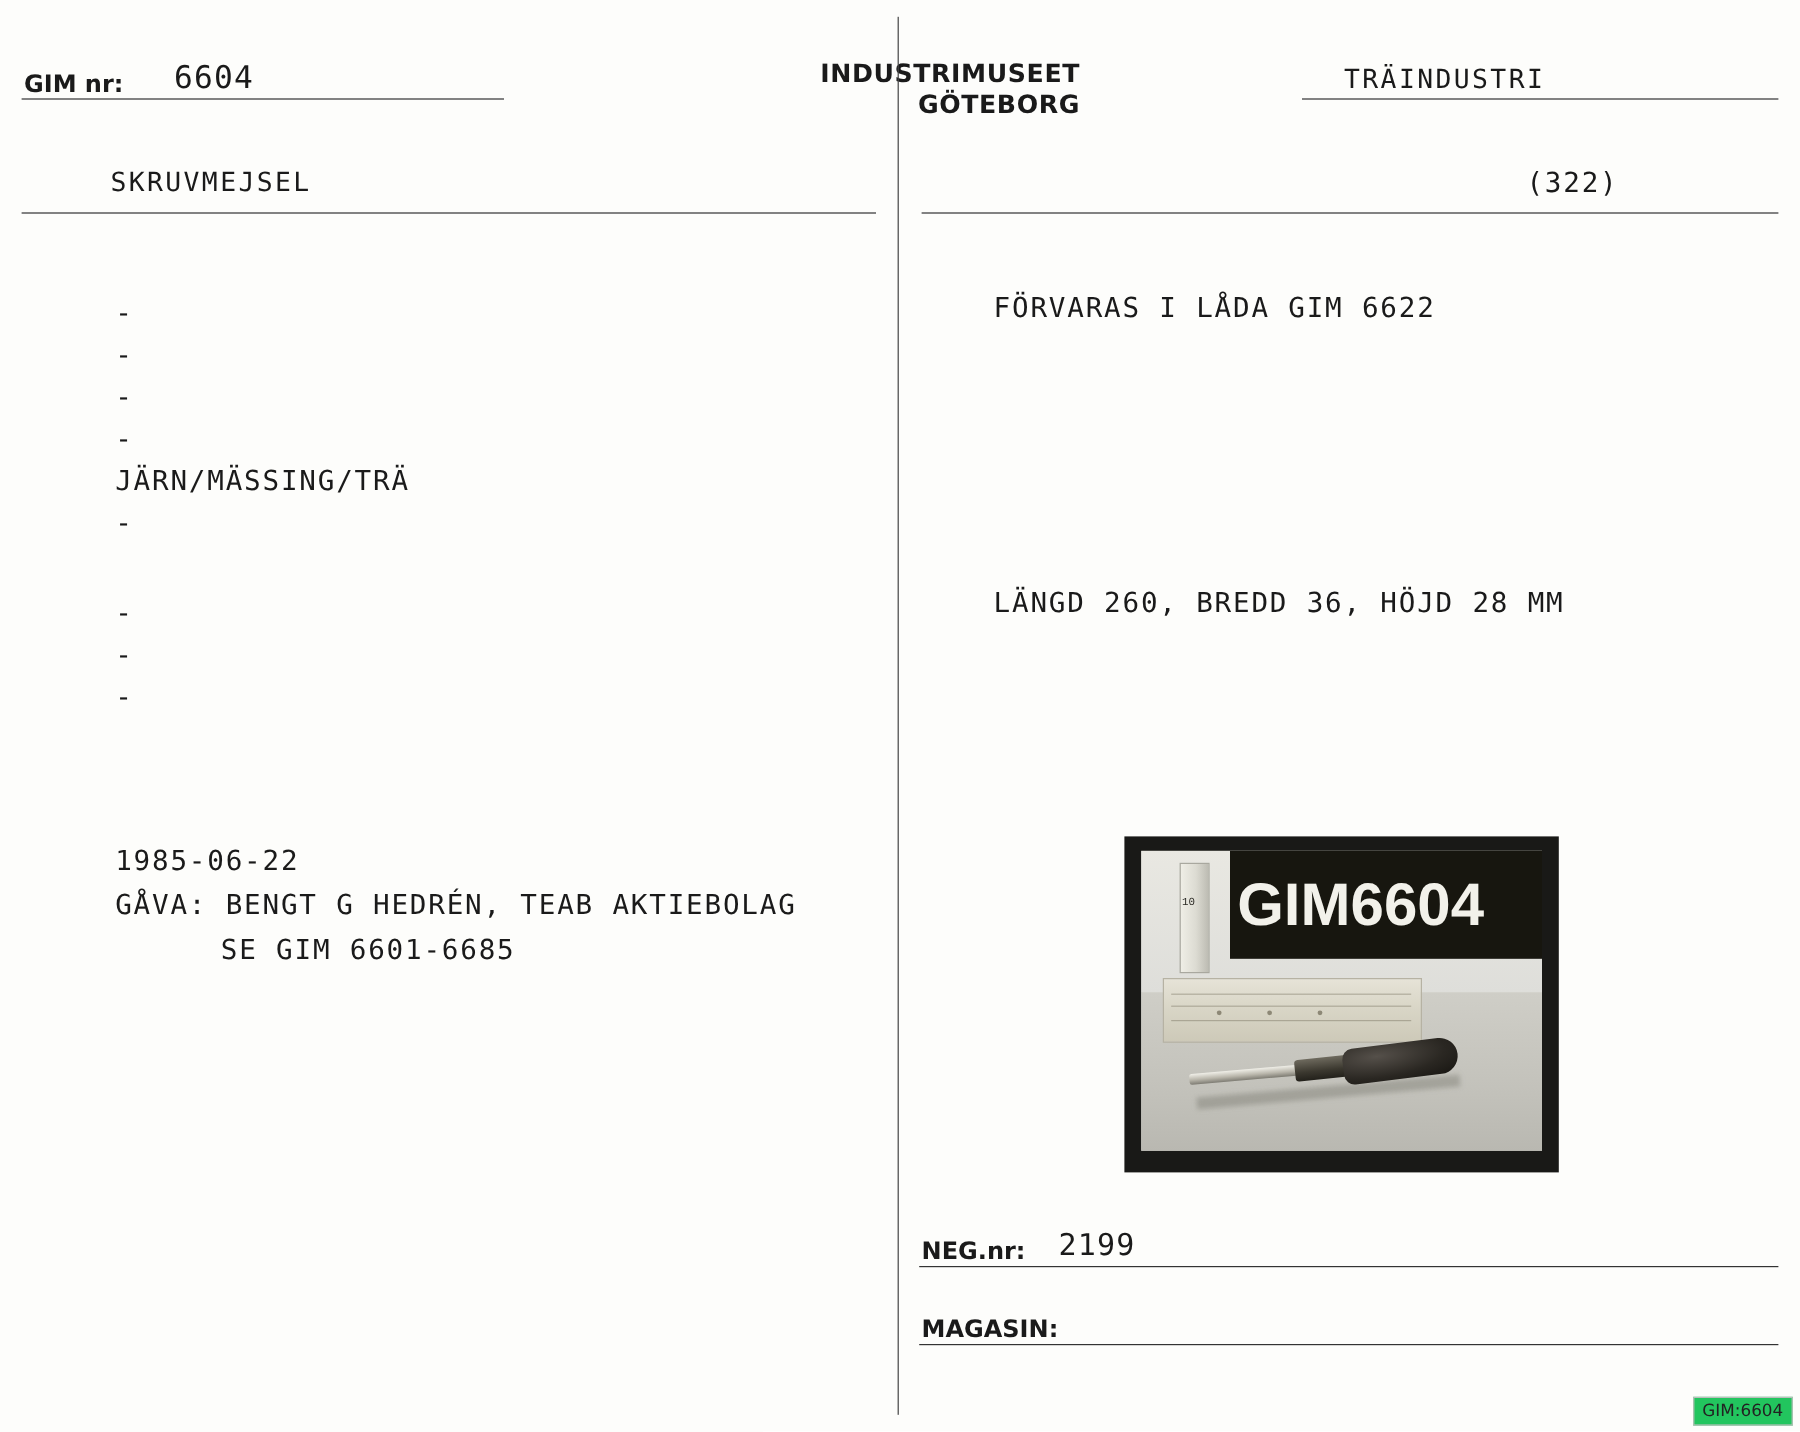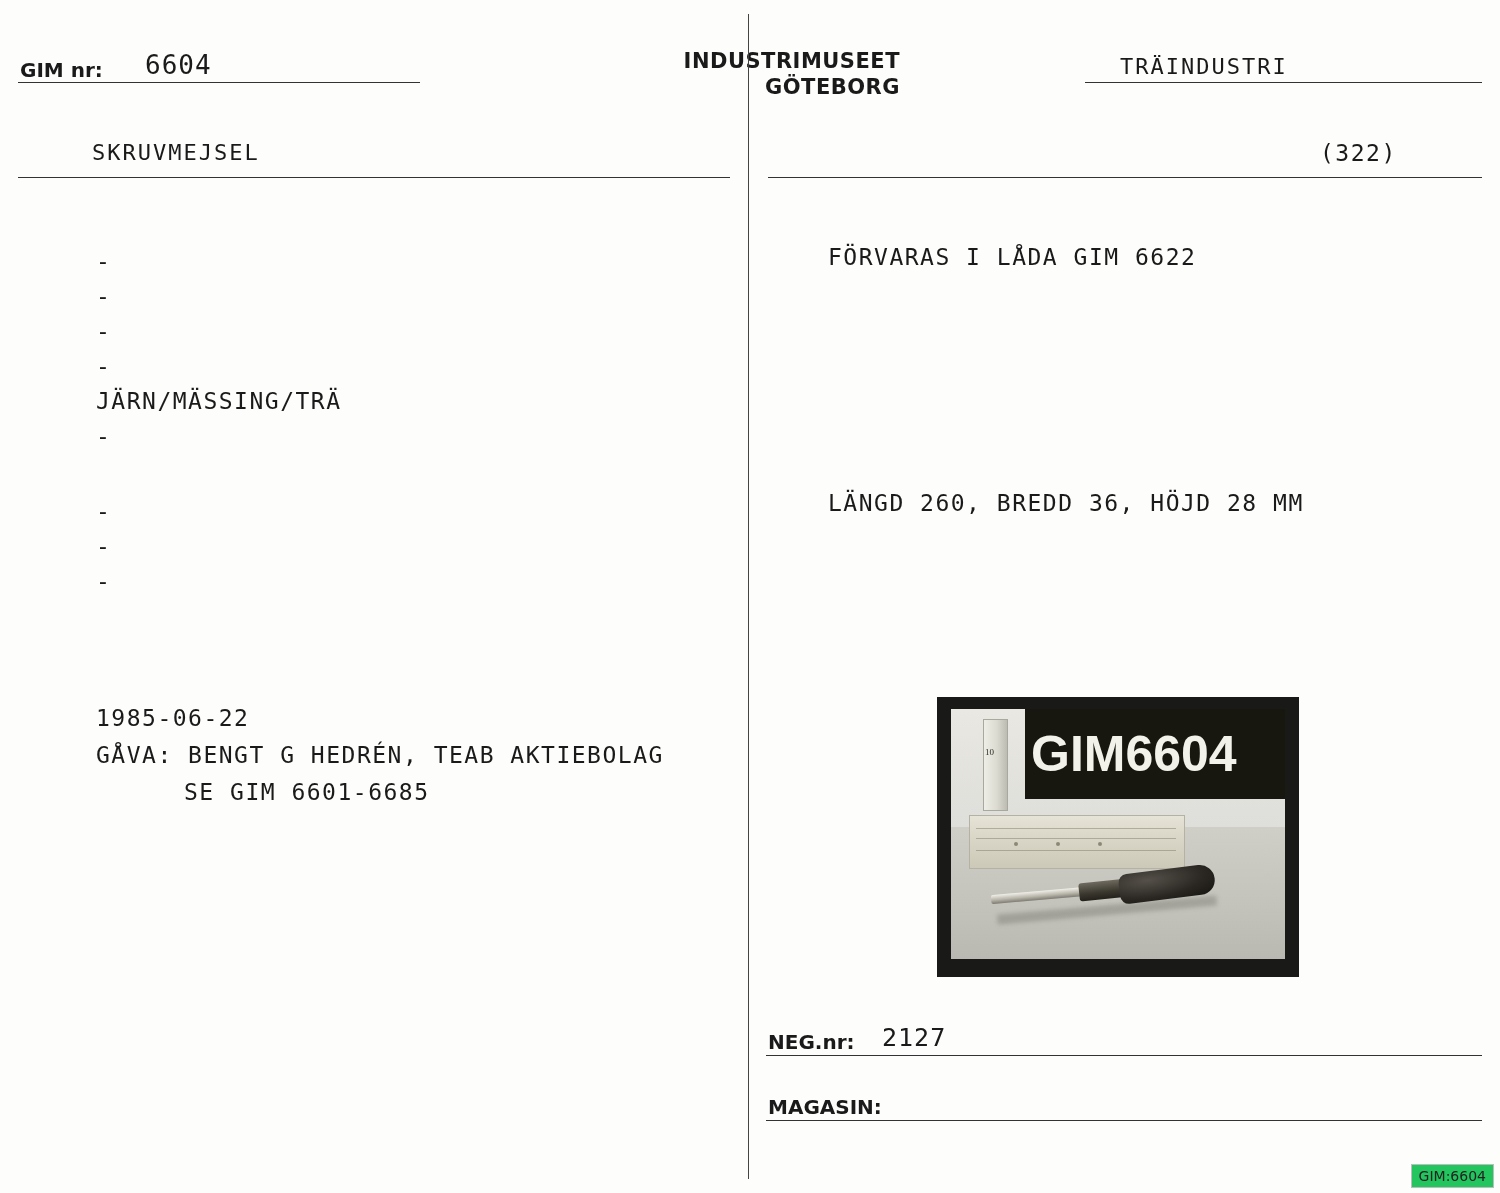--- a/index.html
+++ b/index.html
@@ -141,21 +141,20 @@
     padding-left: 88px;
   }
 
   
   .cat-number {
     position: absolute;
     left: 1272px;
     top: 140px;
     font-size: 23px;
     letter-spacing: 1.5px;
-    margin-left: 48px;
   }
   .right-rule {
     position: absolute;
     left: 768px;
     top: 177px;
     width: 714px;
     border-bottom: 1.5px solid #333;
   }
 
   .stored-in {
@@ -233,21 +232,21 @@
     width: 25px;
     height: 92px;
     background: linear-gradient(90deg,#efeee6 0%, #dcdbd2 55%, #bdbcb3 100%);
     border: 1px solid #a9a89f;
     box-sizing: border-box;
   }
   .ph-clip-no {
     position: absolute;
     left: 34px;
     top: 38px;
-    font-family: Liberation Serif, serif;
+    font-family: Liberation Mono, monospace;
     font-size: 9px;
     color: #2b2a25;
   }
   
   .ph-plank {
     position: absolute;
     left: 18px;
     top: 106px;
     width: 216px;
     height: 54px;
@@ -427,21 +426,21 @@
         <div class="hole" style="left:128px; top:26px;"></div>
       </div>
       <div class="ph-shadow"></div>
       <div class="ph-blade"></div>
       <div class="ph-ferrule"></div>
       <div class="ph-handle"></div>
     </div>
   </div>
 
   <div class="neg-label">NEG.nr:</div>
-  <div class="neg-value">2127</div>
+  <div class="neg-value">2199</div>
   <div class="neg-rule"></div>
 
   <div class="mag-label">MAGASIN:</div>
   <div class="mag-rule"></div>
 
   <div class="watermark">GIM:6604</div>
 
 </div>
 
 </body></html>

